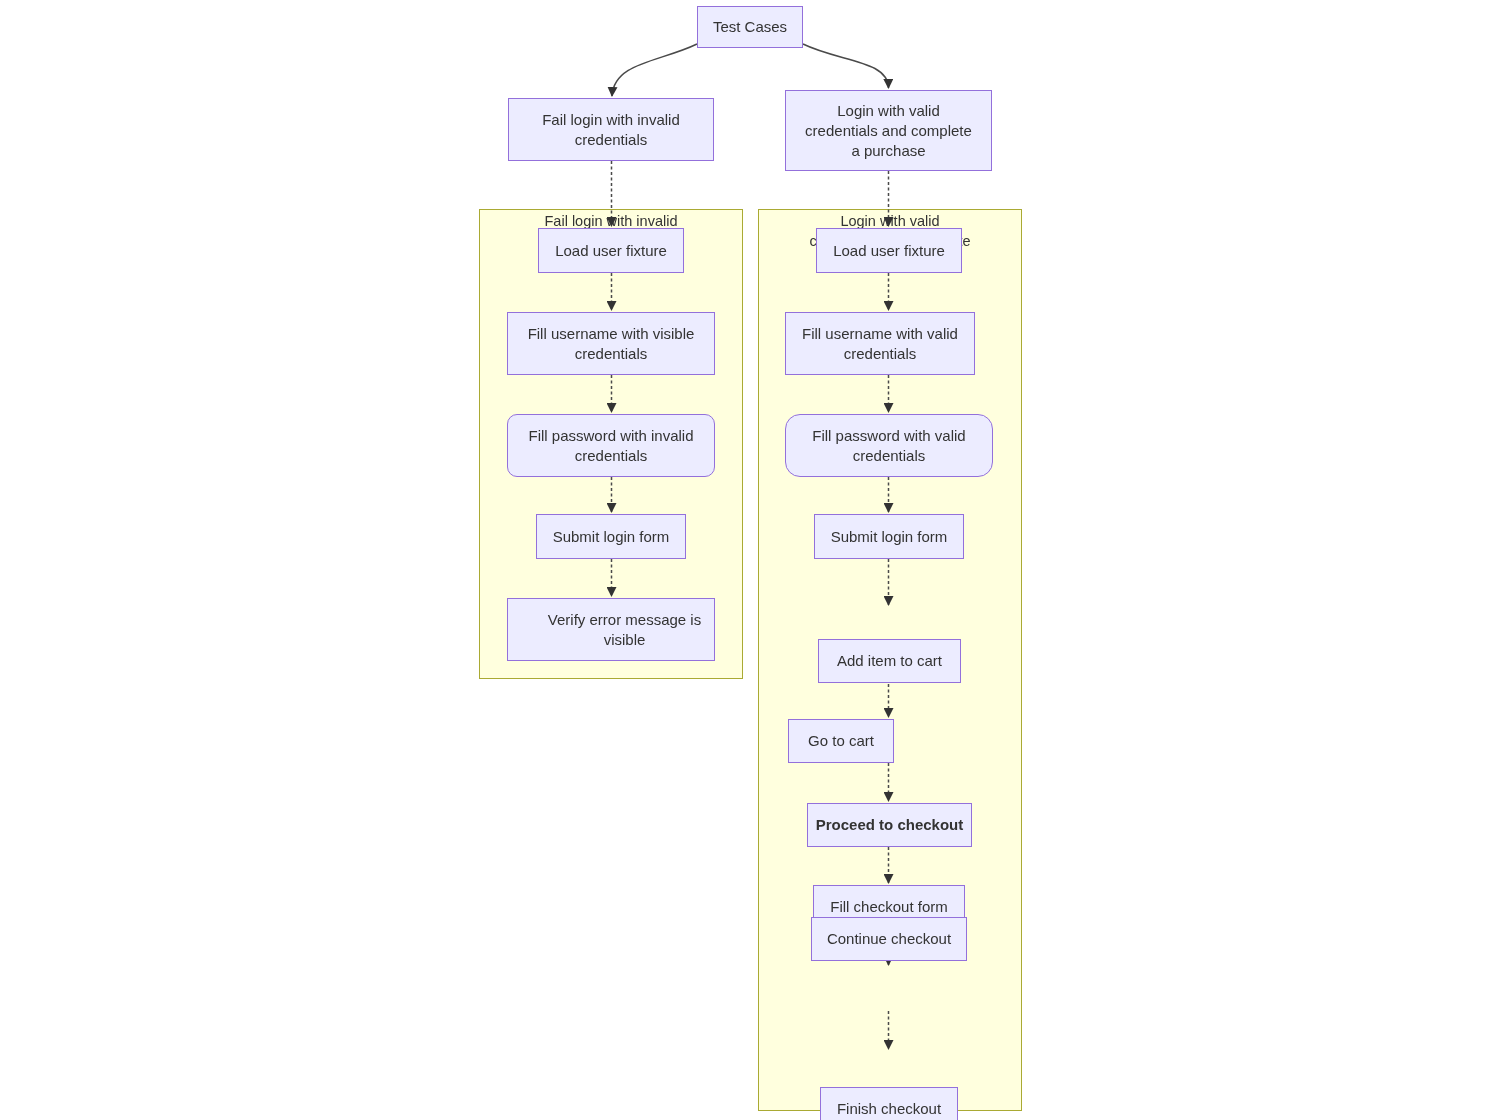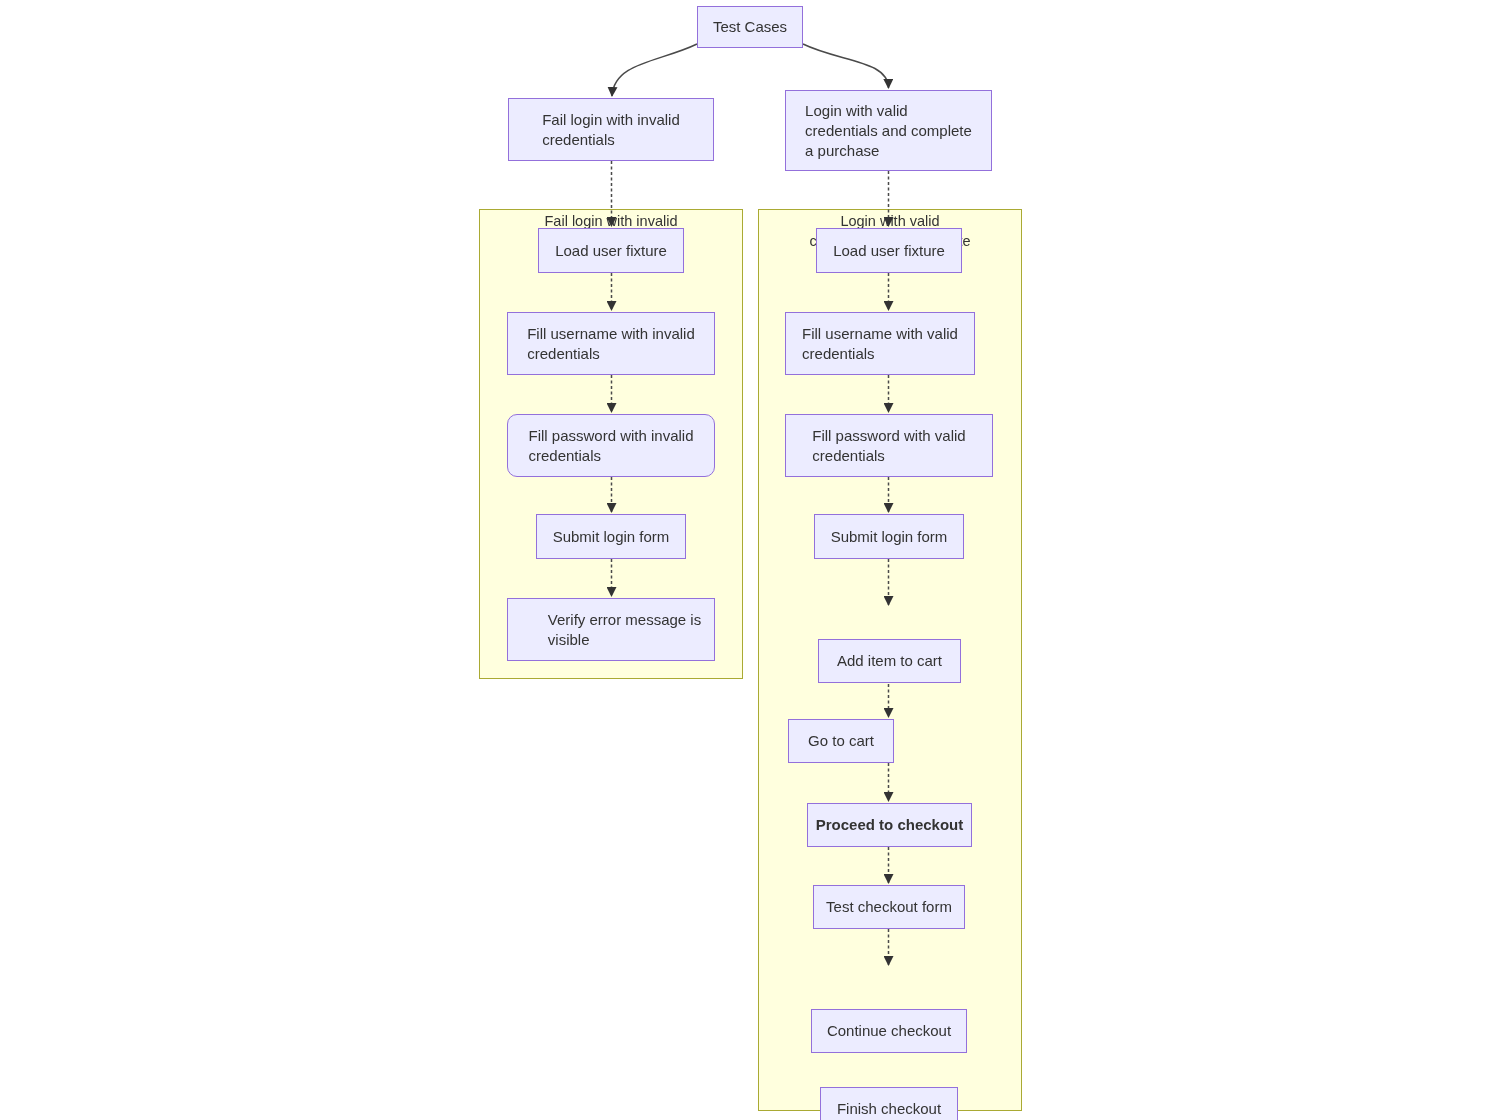--- a/index.html
+++ b/index.html
@@ -19,21 +19,21 @@
     white-space:pre-line; color:var(--text,#333333);
   }
   .edges { position:absolute; left:0; top:0; }
   .edge { fill:none; stroke:var(--edge,#4a4a4a); stroke-width:1.5px; }
   .dashed { stroke-dasharray:3 2.5; }
   .node {
     position:absolute; box-sizing:border-box;
     background:var(--node-fill,#ececff);
     border:1.3px solid var(--node-border,#9370db);
     display:flex; align-items:center; justify-content:center;
-    font-size:15px; line-height:20px;
+    text-align:center; font-size:15px; line-height:20px;
     white-space:pre-line; color:var(--text,#333333);
   }
 </style>
 </head>
 <body>
 
 <div class="canvas">
 
   <div class="cluster" style="left:479px; top:209px; width:264px; height:470px;">
     <div class="cluster-title">Fail login with invalid
@@ -74,34 +74,34 @@
   </svg>
 
   <div class="node" style="left:697px; top:6px; width:106px; height:42px;">Test Cases</div>
   <div class="node" style="left:508px; top:98px; width:206px; height:63px;">Fail login with invalid
 credentials</div>
   <div class="node" style="left:785px; top:90px; width:207px; height:81px;">Login with valid
 credentials and complete
 a purchase</div>
 
   <div class="node" style="left:538px; top:228px; width:146px; height:45px;">Load user fixture</div>
-  <div class="node" style="left:507px; top:312px; width:208px; height:63px;">Fill username with invalid
+  <div class="node" style="left:507px; top:312px; width:208px; height:63px;">Fill username with visible
 credentials</div>
   <div class="node" style="left:507px; top:414px; width:208px; height:63px;border-radius:10px;">Fill password with invalid
 credentials</div>
   <div class="node" style="left:536px; top:514px; width:150px; height:45px;">Submit login form</div>
   <div class="node" style="left:507px; top:598px; width:208px; height:63px;padding-left:27px;">Verify error message is
 visible</div>
 
   <div class="node" style="left:816px; top:228px; width:146px; height:45px;">Load user fixture</div>
   <div class="node" style="left:785px; top:312px; width:190px; height:63px;">Fill username with valid
 credentials</div>
-  <div class="node" style="left:785px; top:414px; width:208px; height:63px;">Fill password with valid
+  <div class="node" style="left:785px; top:414px; width:208px; height:63px;border-radius:15px;">Fill password with valid
 credentials</div>
   <div class="node" style="left:814px; top:514px; width:150px; height:45px;">Submit login form</div>
   <div class="node" style="left:818px; top:607px; width:143px; height:44px;margin-top:32px;">Add item to cart</div>
   <div class="node" style="left:788px; top:719px; width:106px; height:44px;">Go to cart</div>
   <div class="node" style="left:807px; top:803px; width:165px; height:44px;font-weight:bold;">Proceed to checkout</div>
-  <div class="node" style="left:813px; top:885px; width:152px; height:44px;">Test checkout form</div>
-  <div class="node" style="left:811px; top:1009px; width:156px; height:44px;">Continue checkout</div>
+  <div class="node" style="left:813px; top:885px; width:152px; height:44px;">Fill checkout form</div>
+  <div class="node" style="left:811px; top:917px; width:156px; height:44px;">Continue checkout</div>
   <div class="node" style="left:820px; top:1051px; width:138px; height:44px;margin-top:36px;">Finish checkout</div>
 
 </div>
 
 </body></html>

